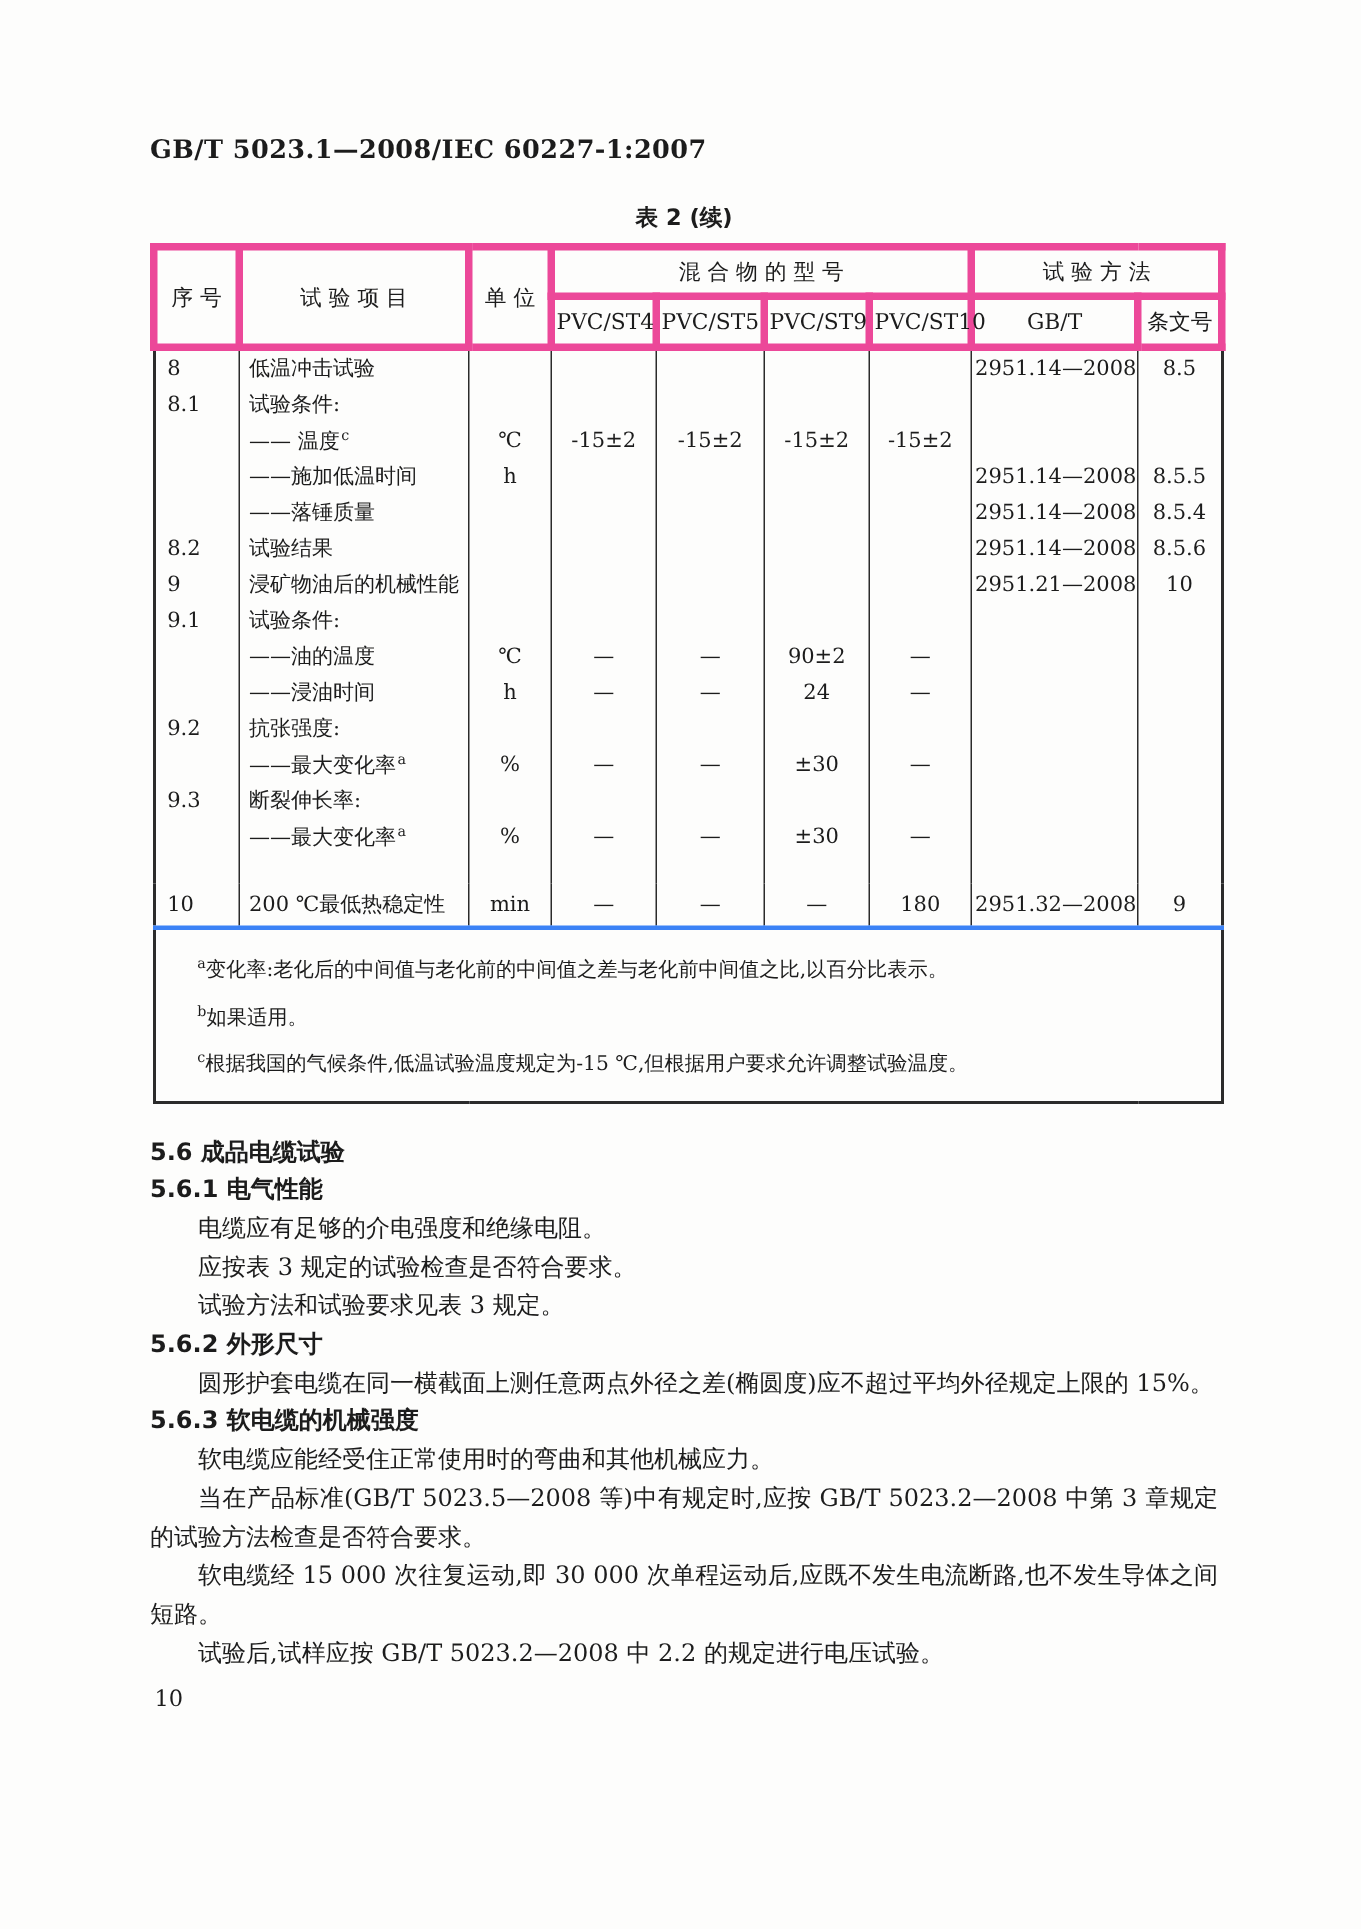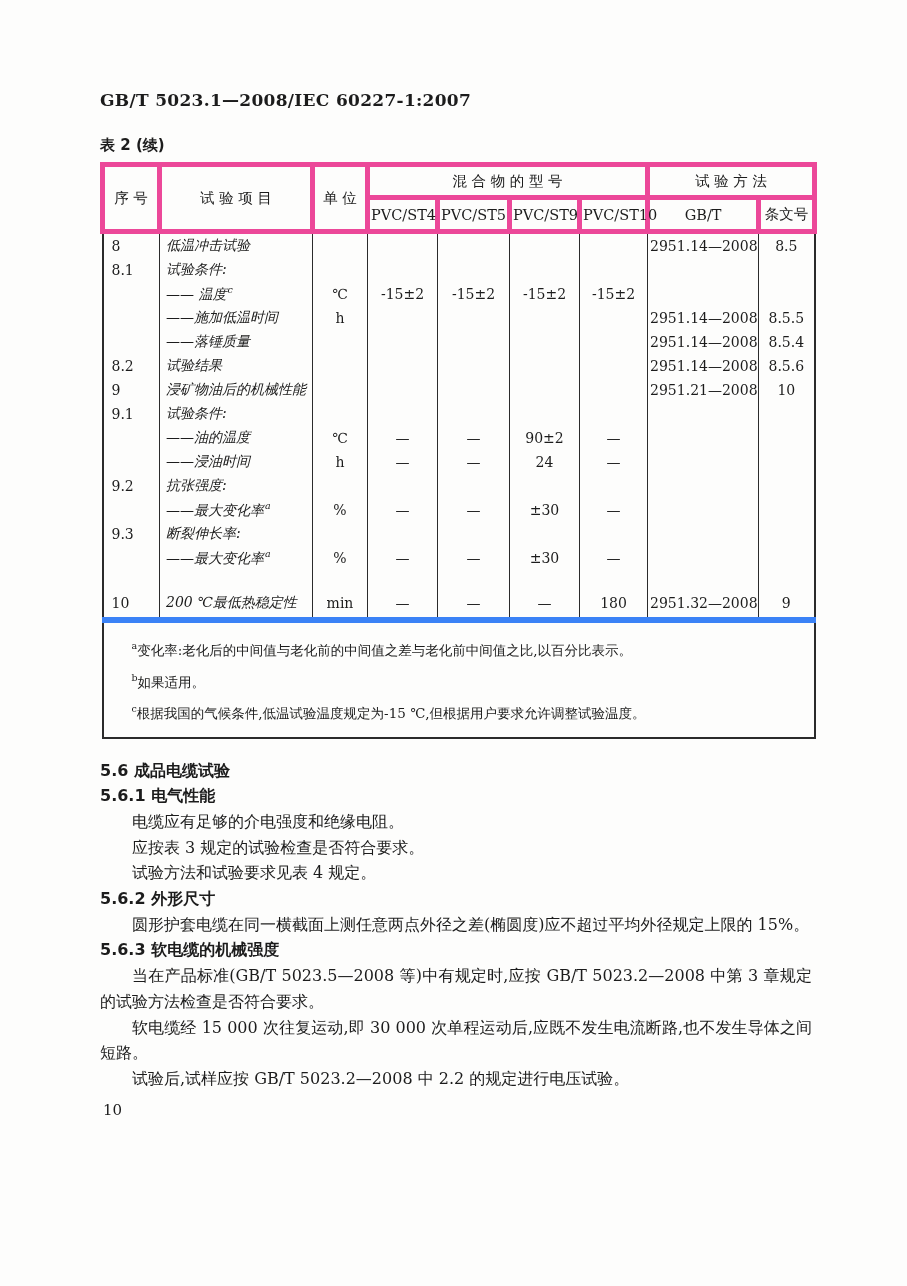--- a/index.html
+++ b/index.html
@@ -16,21 +16,21 @@
 
   .doc-code {
     padding-top: 90px;
     font-family: "DejaVu Serif", "Liberation Serif", serif;
     font-weight: bold;
     font-size: 17px;
     letter-spacing: 0.3px;
   }
   .table-caption {
     margin-top: 26px;
-    text-align: left;
+    text-align: center;
     font-family: "DejaVu Sans", "Liberation Sans", sans-serif;
     font-weight: bold;
     font-size: 15px;
   }
 
   table.std-table {
     margin-top: 7px;
     border-collapse: collapse;
     border: 2px solid #2b2b2b;
     width: 712px;
@@ -51,24 +51,24 @@
     border-top: 0; border-bottom: 0;
     font-size: 14px;
     height: 24px;
     padding: 0 2px;
     white-space: nowrap;
     overflow: hidden;
   }
   .std-table tbody tr.spacer td { height: 19px; }
   .std-table tbody tr.tall td { height: 28px; }
   .std-table td.c-no   { text-align: left; padding-left: 8px; }
-  .std-table td.c-item { text-align: left; padding-left: 6px; font-style: italic; }
+  .std-table td.c-item { text-align: left; padding-left: 6px; }
   .std-table td.c-mid  { text-align: center; }
   .std-table tfoot td {
-    border-top: 6px solid #3b82f6;
+    border-top: 3px solid #3b82f6;
     padding: 9px 14px 10px 27px;
   }
   .footnote-line {
     font-size: 13.5px;
     line-height: 27px;
   }
   .footnote-line sup, .std-table td sup {
     font-size: 9.5px;
     margin-right: 4px;
   }
@@ -319,24 +319,25 @@
             </td>
         </tr>
       </tfoot>
     </table>
 
     <div class="sections" id="sections">
         <div class="heading">5.6  成品电缆试验</div>
         <div class="heading">5.6.1  电气性能</div>
         <div class="para">电缆应有足够的介电强度和绝缘电阻。</div>
         <div class="para">应按表 3 规定的试验检查是否符合要求。</div>
-        <div class="para">试验方法和试验要求见表 4 规定。</div>
+        <div class="para">试验方法和试验要求见表 3 规定。</div>
         <div class="heading">5.6.2  外形尺寸</div>
         <div class="para">圆形护套电缆在同一横截面上测任意两点外径之差(椭圆度)应不超过平均外径规定上限的 15%。</div>
         <div class="heading">5.6.3  软电缆的机械强度</div>
+        <div class="para">软电缆应能经受住正常使用时的弯曲和其他机械应力。</div>
         <div class="para">当在产品标准(GB/T 5023.5—2008 等)中有规定时,应按 GB/T 5023.2—2008 中第 3 章规定的试验方法检查是否符合要求。</div>
         <div class="para">软电缆经 15 000 次往复运动,即 30 000 次单程运动后,应既不发生电流断路,也不发生导体之间短路。</div>
         <div class="para">试验后,试样应按 GB/T 5023.2—2008 中 2.2 的规定进行电压试验。</div>
       </div>
 
     <div class="page-number">10</div>
 
   </div>
 </div>
 

